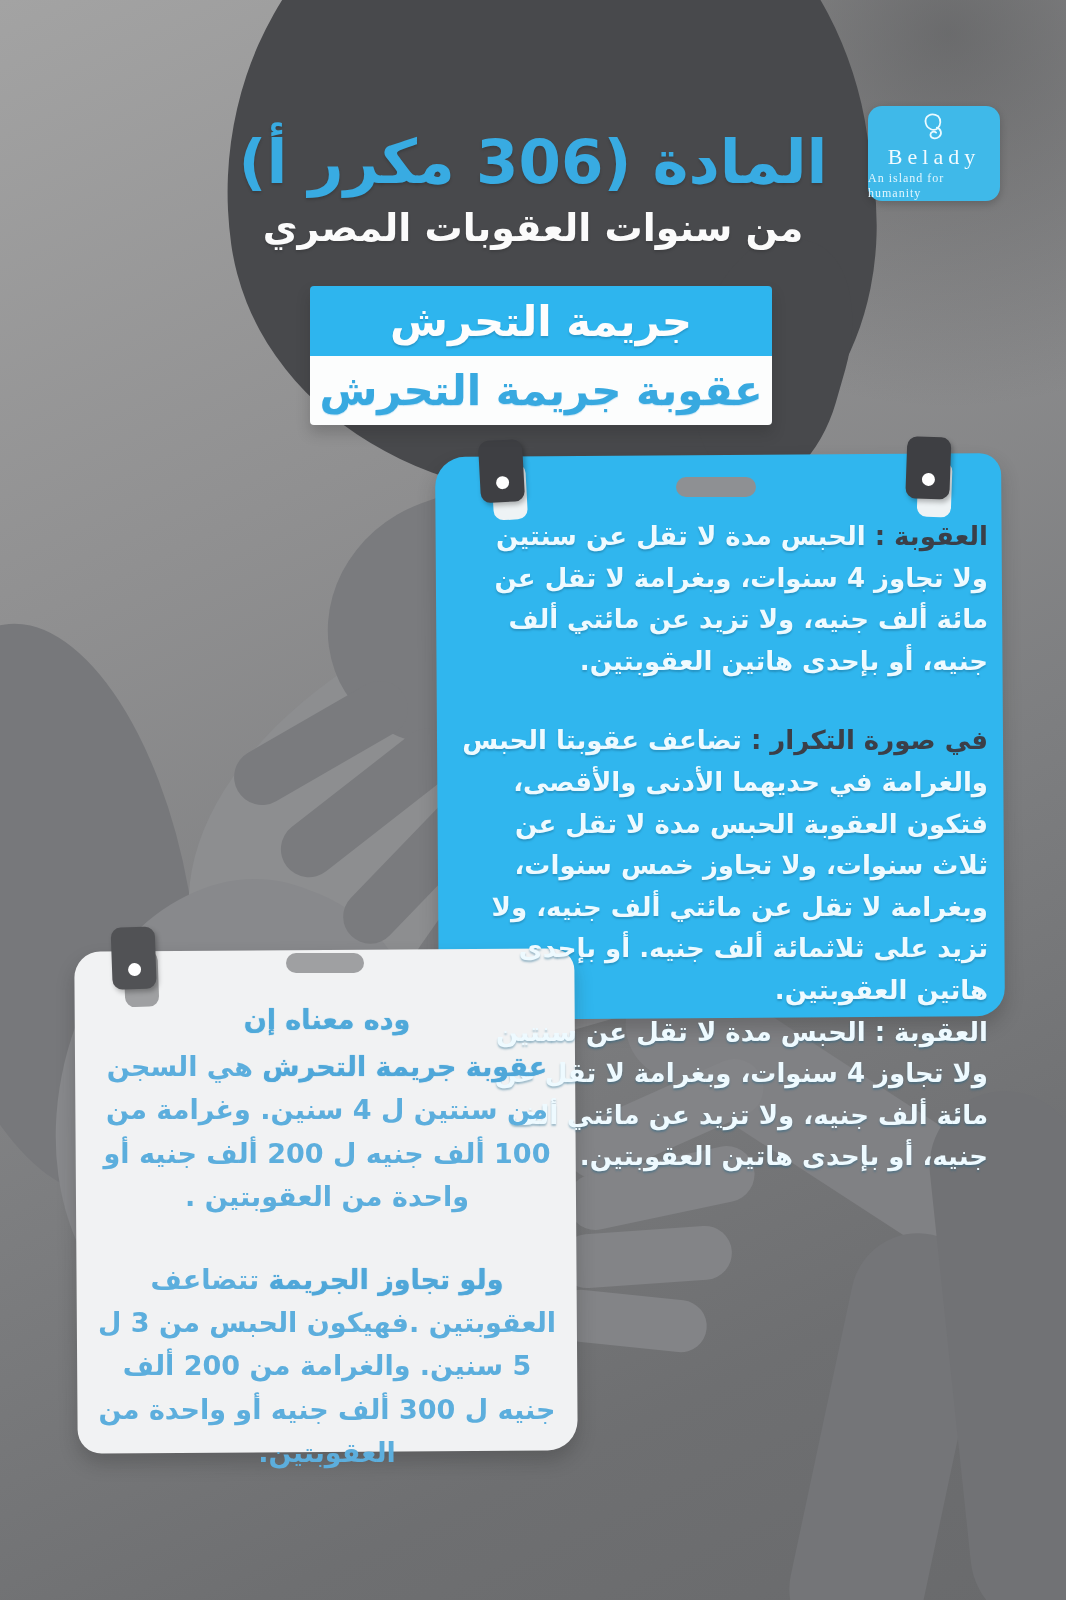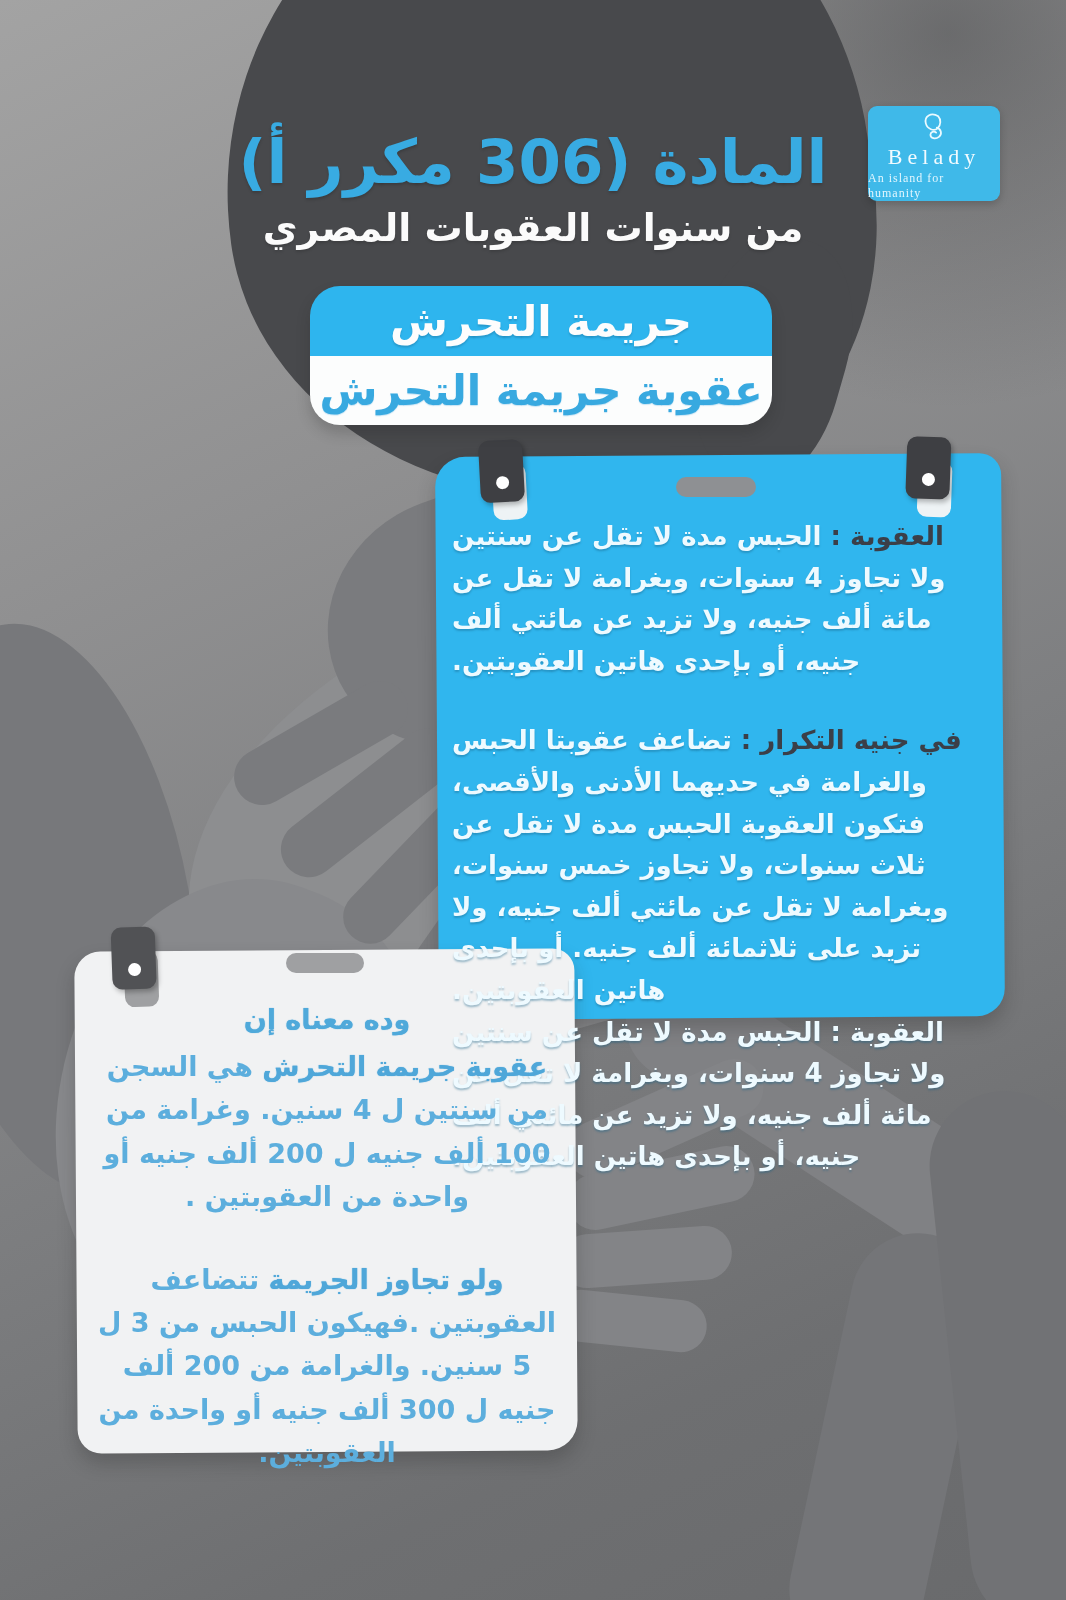--- a/index.html
+++ b/index.html
@@ -42,29 +42,29 @@
   .arm3{left:950px;top:1090px;width:150px;height:540px;background:#717275;
     border-radius:75px;transform:rotate(-6deg);}
   
   .title{position:absolute;left:0;top:126px;width:100%;text-align:center;direction:rtl;
     font-size:61px;font-weight:bold;color:#38abe2;letter-spacing:0;z-index:4;
     text-shadow:0 2px 3px rgba(0,0,0,.18);}
   .subtitle{position:absolute;left:0;top:206px;width:100%;text-align:center;direction:rtl;
     font-size:38px;font-weight:bold;color:#fbfbfb;z-index:4;text-shadow:0 2px 3px rgba(0,0,0,.15);}
   
   .logo{position:absolute;left:868px;top:106px;width:132px;height:95px;background:#3fb9e9;
-    border-radius:9px;z-index:5;display:flex;flex-direction:column;align-items:center;
+    border-radius:14px;z-index:5;display:flex;flex-direction:column;align-items:center;
     justify-content:flex-start;padding-top:6px;box-shadow:0 3px 8px rgba(0,0,0,.2);}
   .logo svg{display:block;}
   .logo-word{font-family:"Liberation Serif","DejaVu Serif",serif;color:#f2fbff;font-size:22px;
     letter-spacing:5px;line-height:1;margin-top:2px;}
   .logo-tag{font-family:"Liberation Serif","DejaVu Serif",serif;color:#e2f6fe;font-size:12px;
     letter-spacing:1px;margin-top:3px;}
   
-  .badge{position:absolute;left:310px;top:286px;width:462px;height:139px;border-radius:30px;
+  .badge{position:absolute;left:310px;top:286px;width:462px;height:139px;border-radius:4px;
     overflow:hidden;z-index:4;box-shadow:0 8px 14px rgba(30,30,30,.22);}
   .badge-top{height:50.5%;background:#2eb5ee;display:flex;align-items:center;justify-content:center;
     direction:rtl;font-size:42px;font-weight:bold;color:#fdfdfd;text-shadow:0 2px 2px rgba(20,90,130,.3);}
   .badge-bottom{height:49.5%;background:#fcfdfd;display:flex;align-items:center;justify-content:center;
     direction:rtl;font-size:42px;font-weight:bold;color:#38a9e0;text-shadow:0 1px 1px rgba(120,190,230,.4);}
   
   .card{position:absolute;z-index:2;box-shadow:0 10px 18px rgba(35,35,35,.25);}
   .blue-card{left:437px;top:455px;width:566px;height:563px;background:#30b6ee;
     border-radius:30px 22px 28px 24px;transform:rotate(-.4deg);}
   .white-card{left:76px;top:950px;width:500px;height:502px;background:#f1f2f3;
@@ -80,21 +80,21 @@
   .clip-white .tab{background:#9fa0a2;}
   .clip-white .head{background:#515255;}
   .clip-bl{left:480px;top:440px;transform:rotate(-3deg);}
   .clip-br{left:906px;top:437px;transform:rotate(2deg);}
   .clip-wl{left:112px;top:927px;transform:rotate(-2deg);}
   .pill{position:absolute;height:20px;border-radius:10px;z-index:3;}
   .pill-blue{left:676px;top:477px;width:80px;background:#8e9093;}
   .pill-white{left:286px;top:953px;width:78px;background:#9fa0a2;}
   
   .blue-text{position:absolute;left:452px;top:516px;width:536px;z-index:3;direction:rtl;
-    text-align:left;font-size:26px;font-weight:bold;line-height:1.6;color:#eefaff;
+    text-align:right;font-size:26px;font-weight:bold;line-height:1.6;color:#eefaff;
     text-shadow:0 2px 2px rgba(23,97,133,.38);}
   .blue-text p{margin:0;}
   .blue-text p.gap{margin-bottom:38px;}
   .blue-text .lead{color:#3b3f48;text-shadow:none;}
   .white-text{position:absolute;left:96px;top:998px;width:462px;z-index:3;direction:rtl;
     text-align:center;font-size:27px;font-weight:bold;line-height:1.6;color:#5caedd;}
   .white-text .intro{margin:0 0 4px 0;color:#4fa9da;text-shadow:0 0 1px #4fa9da;}
   .white-text p{margin:0;}
   .white-text p.gap2{margin-top:40px;}
   .white-text .lead{color:#4fa7d9;text-shadow:0 0 1px #4fa7d9;}
@@ -149,21 +149,21 @@
     <div class="dot"></div>
   </div>
   <div class="clip clip-blue clip-br">
     <div class="tab"></div>
     <div class="head"></div>
     <div class="dot"></div>
   </div>
   <div class="pill pill-blue"></div>
   <div class="blue-text">
     <p class="gap"><span class="lead">العقوبة :</span> <span>الحبس مدة لا تقل عن سنتين ولا تجاوز 4 سنوات، وبغرامة لا تقل عن مائة ألف جنيه، ولا تزيد عن مائتي ألف جنيه، أو بإحدى هاتين العقوبتين.</span></p>
-    <p><span class="lead">في جنيه التكرار :</span> <span>تضاعف عقوبتا الحبس والغرامة في حديهما الأدنى والأقصى، فتكون العقوبة الحبس مدة لا تقل عن ثلاث سنوات، ولا تجاوز خمس سنوات، وبغرامة لا تقل عن مائتي ألف جنيه، ولا تزيد على ثلاثمائة ألف جنيه. أو بإحدى هاتين العقوبتين.</span></p>
+    <p><span class="lead">في صورة التكرار :</span> <span>تضاعف عقوبتا الحبس والغرامة في حديهما الأدنى والأقصى، فتكون العقوبة الحبس مدة لا تقل عن ثلاث سنوات، ولا تجاوز خمس سنوات، وبغرامة لا تقل عن مائتي ألف جنيه، ولا تزيد على ثلاثمائة ألف جنيه. أو بإحدى هاتين العقوبتين.</span></p>
     <p><span>العقوبة : الحبس مدة لا تقل عن سنتين ولا تجاوز 4 سنوات، وبغرامة لا تقل عن مائة ألف جنيه، ولا تزيد عن مائتي ألف جنيه، أو بإحدى هاتين العقوبتين.</span></p>
   </div>
 
   <div class="card white-card"></div>
   <div class="clip clip-white clip-wl">
     <div class="tab"></div>
     <div class="head"></div>
     <div class="dot"></div>
   </div>
   <div class="pill pill-white"></div>

